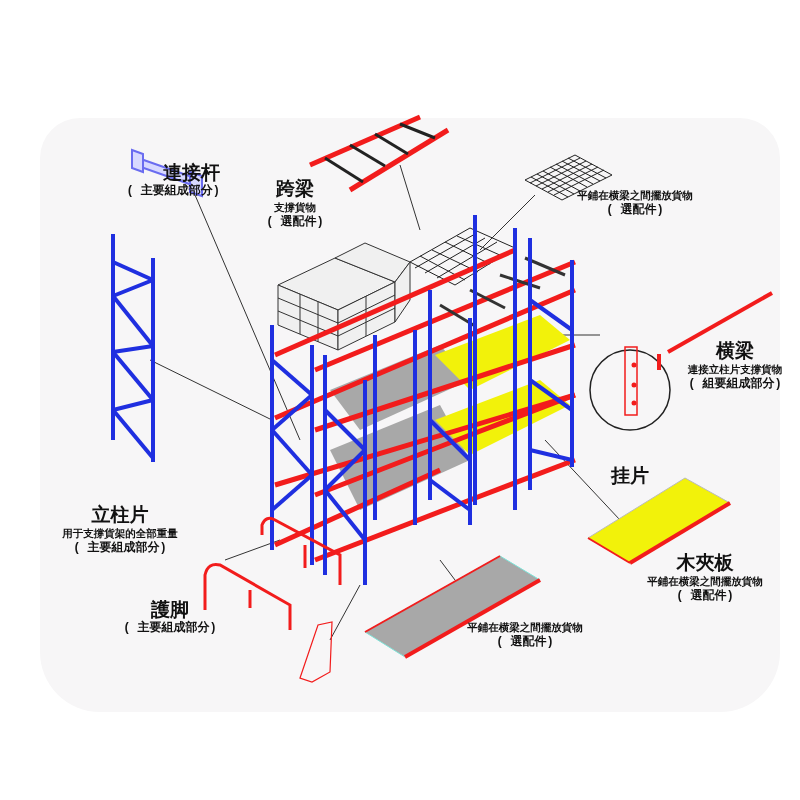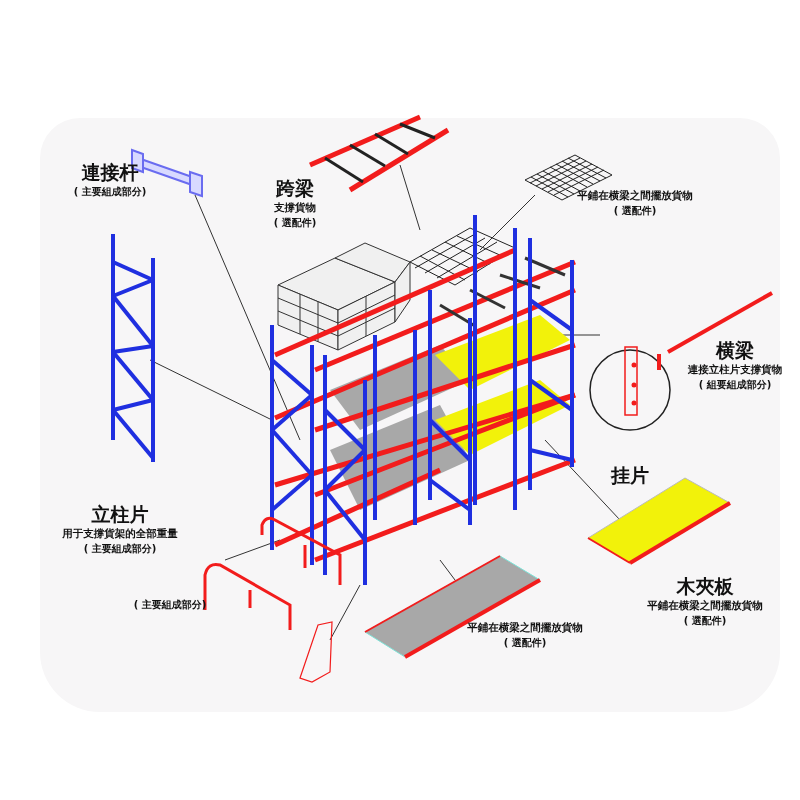--- a/index.html
+++ b/index.html
@@ -4,21 +4,21 @@
   <style>
     html, body { margin: 0; padding: 0; background: #ffffff; }
     body { width: 800px; height: 800px; position: relative; overflow: hidden;
            font-family: "DejaVu Sans", sans-serif; }
     .panel { position: absolute; left: 40px; top: 118px; width: 740px; height: 594px;
              background: #f7f6f7; border-radius: 40px 40px 60px 60px; }
     svg.art { position: absolute; left: 0; top: 0; width: 800px; height: 800px; }
     .label { position: absolute; text-align: center; color: #111; white-space: nowrap; }
     .label .t { font-size: 19px; font-weight: bold; line-height: 24px; display: block; }
     .label .d { font-size: 10.5px; font-weight: bold; line-height: 15px; display: block; }
-    .label .n { font-size: 10px; font-weight: bold; line-height: 15px; display: block; }
+    .label .n { font-size: 12px; font-weight: bold; line-height: 15px; display: block; font-family: Liberation Mono, monospace; }
     .plain .t { font-size: 19px; }
   </style>
 </head>
 <body>
 
 <div class="panel"></div>
 
 <svg class="art" viewBox="0 0 800 800">
 
   <g stroke="#333" stroke-width="1" fill="none">
@@ -187,21 +187,21 @@
 
   <g stroke="#f21c1c" stroke-width="3" fill="none">
     <path d="M205,610 L205,575 Q208,562 220,565 L290,605 L290,630"></path>
     <line x1="250" y1="590" x2="250" y2="608"></line>
     <path d="M262,535 L262,525 Q266,515 275,520 L340,555 L340,585"></path>
     <line x1="305" y1="545" x2="305" y2="568"></line>
     <polygon points="300,678 318,625 332,622 330,672 312,682" stroke-width="1.2"></polygon>
   </g>
 </svg>
 
-<div class="label" style="left:0px; top:160px; width:220px;">
+<div class="label" style="left:0px; top:160px; width:220px;text-align:right;">
   <span class="t">連接杆</span>
   <span class="n">( 主要組成部分)</span>
 </div>
 
 <div class="label" style="left:250px; top:176px; width:90px;">
   <span class="t">跨梁</span>
   <span class="d">支撐貨物</span>
   <span class="n">( 選配件)</span>
 </div>
 
@@ -219,26 +219,27 @@
 <div class="label plain" style="left:600px; top:463px; width:60px;">
   <span class="t">挂片</span>
 </div>
 
 <div class="label" style="left:20px; top:455px; width:200px;margin-top:47px;">
   <span class="t">立柱片</span>
   <span class="d">用于支撐貨架的全部重量</span>
   <span class="n">( 主要組成部分)</span>
 </div>
 
-<div class="label" style="left:615px; top:550px; width:180px;margin-top:24px;">
+<div class="label" style="left:615px; top:550px; width:180px;">
   <span class="t">木夾板</span>
   <span class="d">平鋪在横梁之間擺放貨物</span>
   <span class="n">( 選配件)</span>
 </div>
 
 <div class="label" style="left:435px; top:620px; width:180px;">
   <span class="d">平鋪在横梁之間擺放貨物</span>
   <span class="n">( 選配件)</span>
 </div>
 
 <div class="label" style="left:75px; top:597px; width:190px;">
+  <span class="t">護脚</span>
   <span class="n">( 主要組成部分)</span>
 </div>
 
 </body></html>

